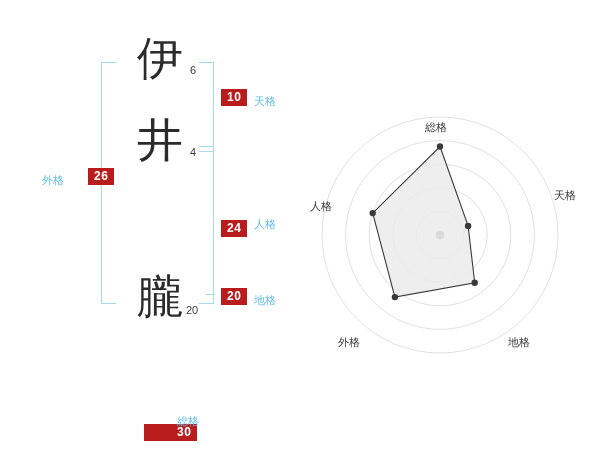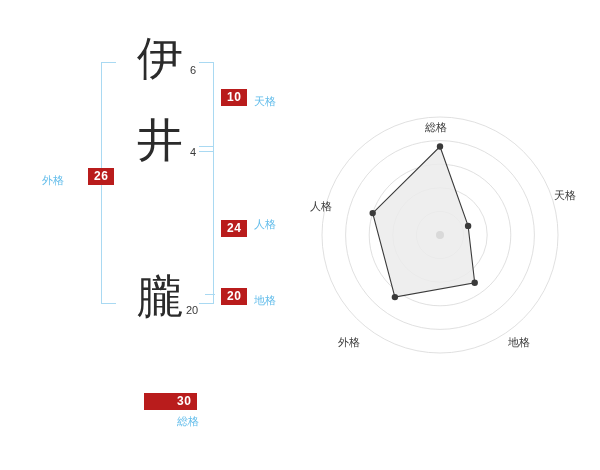--- a/index.html
+++ b/index.html
@@ -60,21 +60,21 @@
     font-size: 11px;
   }
   .chip-tenkaku  { left: 221px; top: 89px; }
   .lbl-tenkaku   { left: 254px; top: 94px; }
   .chip-jinkaku  { left: 221px; top: 212px; margin-top: 8px; }
   .lbl-jinkaku   { left: 254px; top: 217px; }
   .chip-chikaku  { left: 221px; top: 288px; }
   .lbl-chikaku   { left: 254px; top: 293px; }
   .chip-gaikaku  { left: 76px;  top: 168px; margin-left: 12px; }
   .lbl-gaikaku   { left: 42px;  top: 173px; }
-  .chip-soukaku  { left: 144px; top: 393px; padding-left: 33px; }
+  .chip-soukaku  { left: 144px; top: 424px; padding-left: 33px; }
   .lbl-soukaku   { left: 177px; top: 414px; }
 
   
   .bracket {
     position: absolute;
     border: 1.5px solid #a9d9f2;
   }
   
   .br-tenkaku {
     left: 199px; top: 62px;

